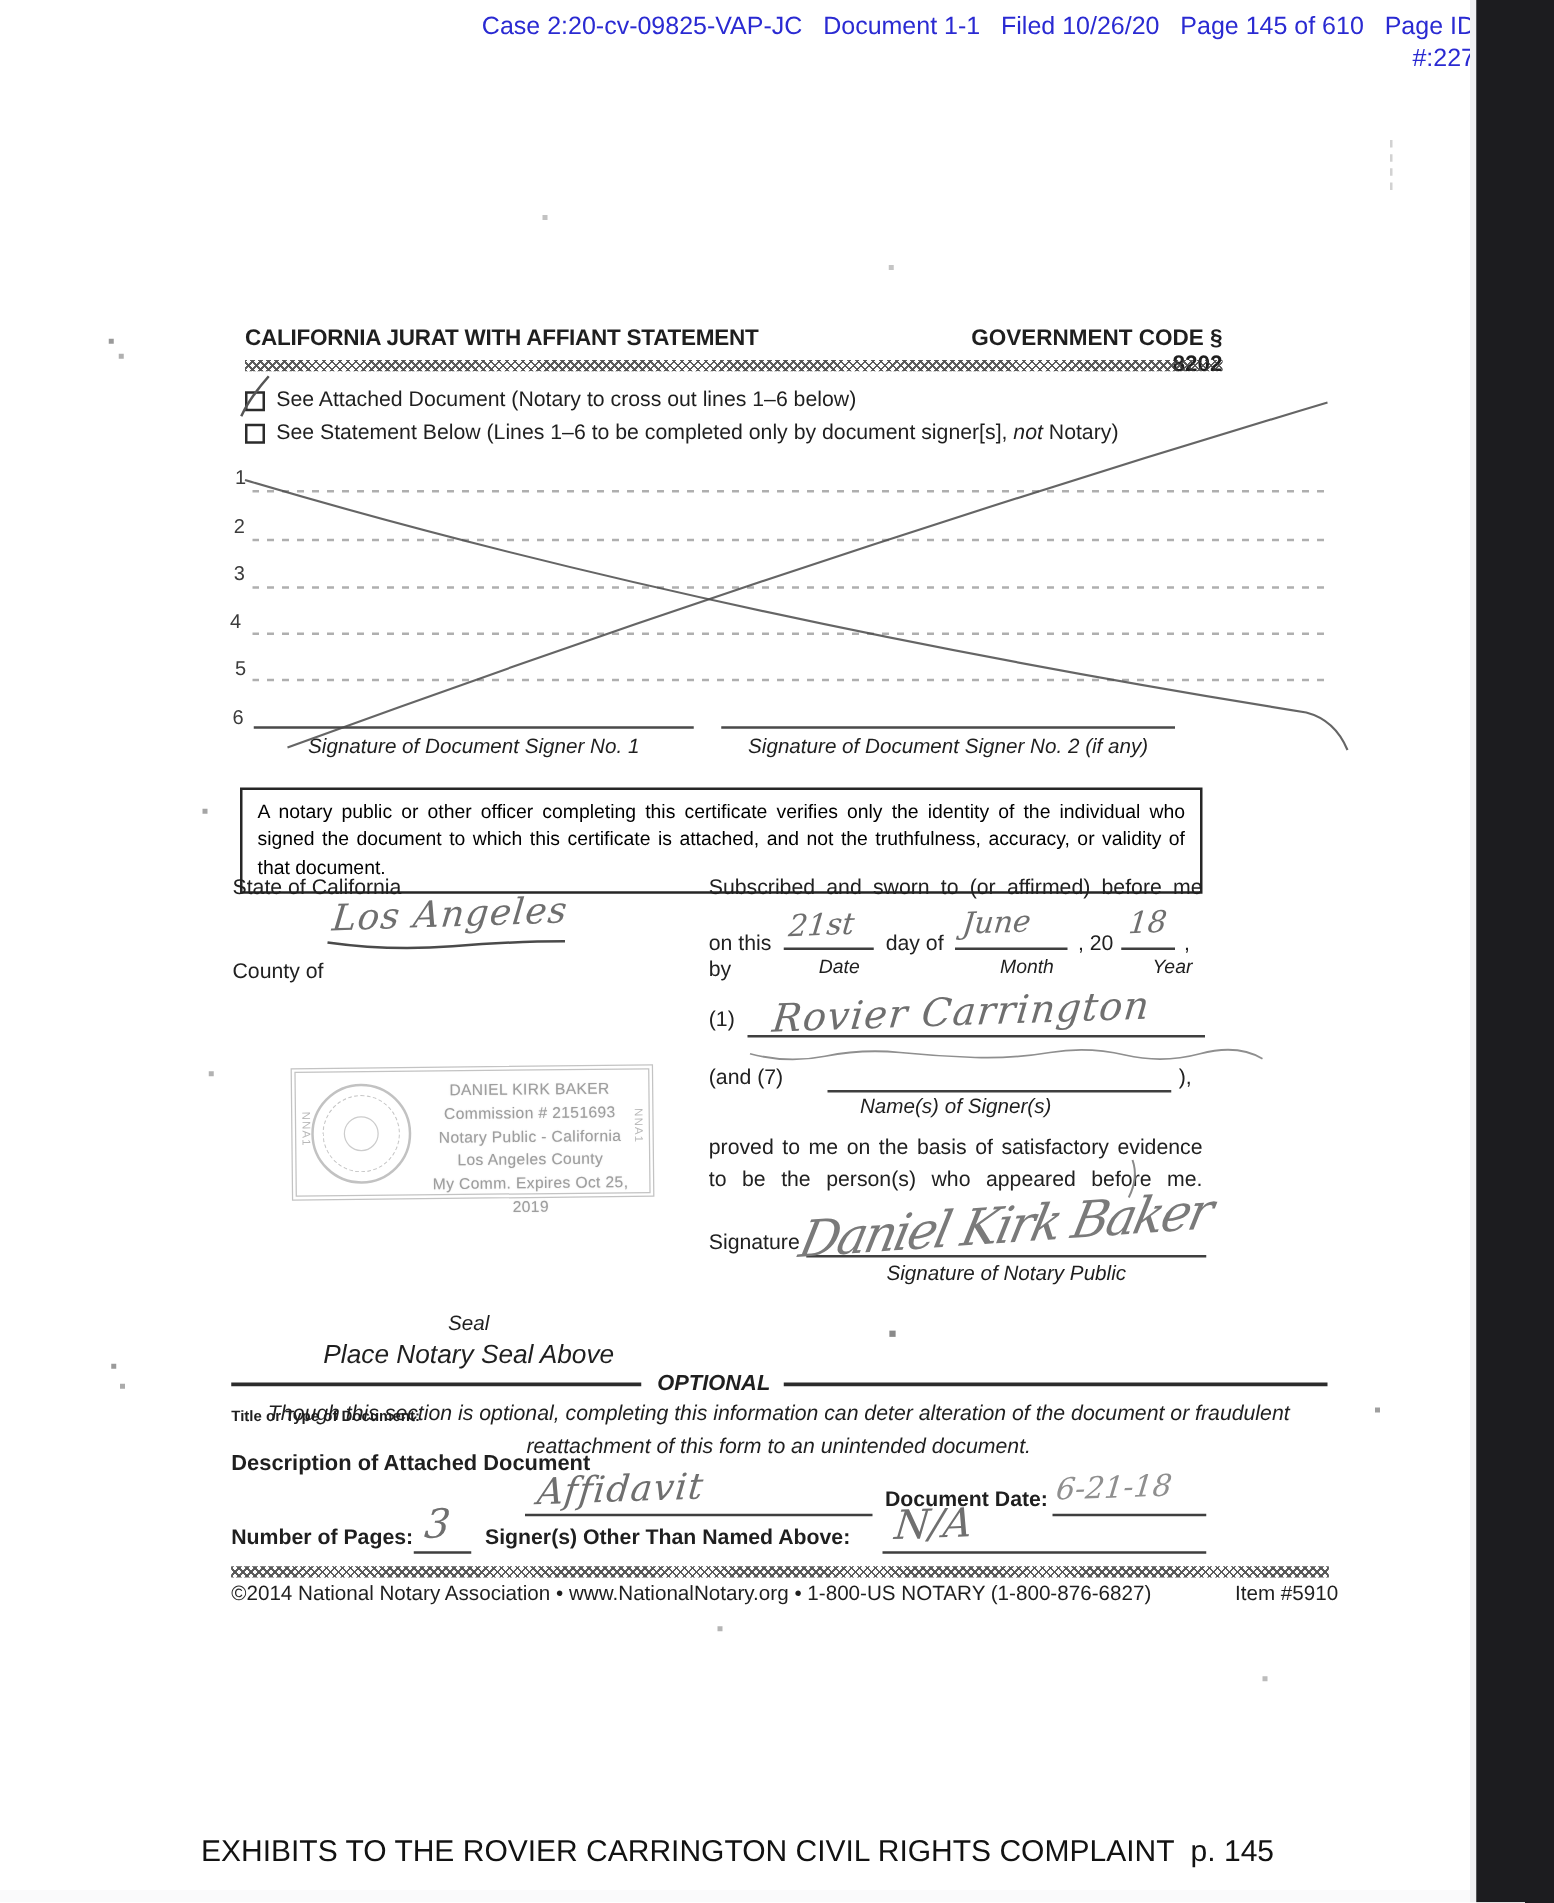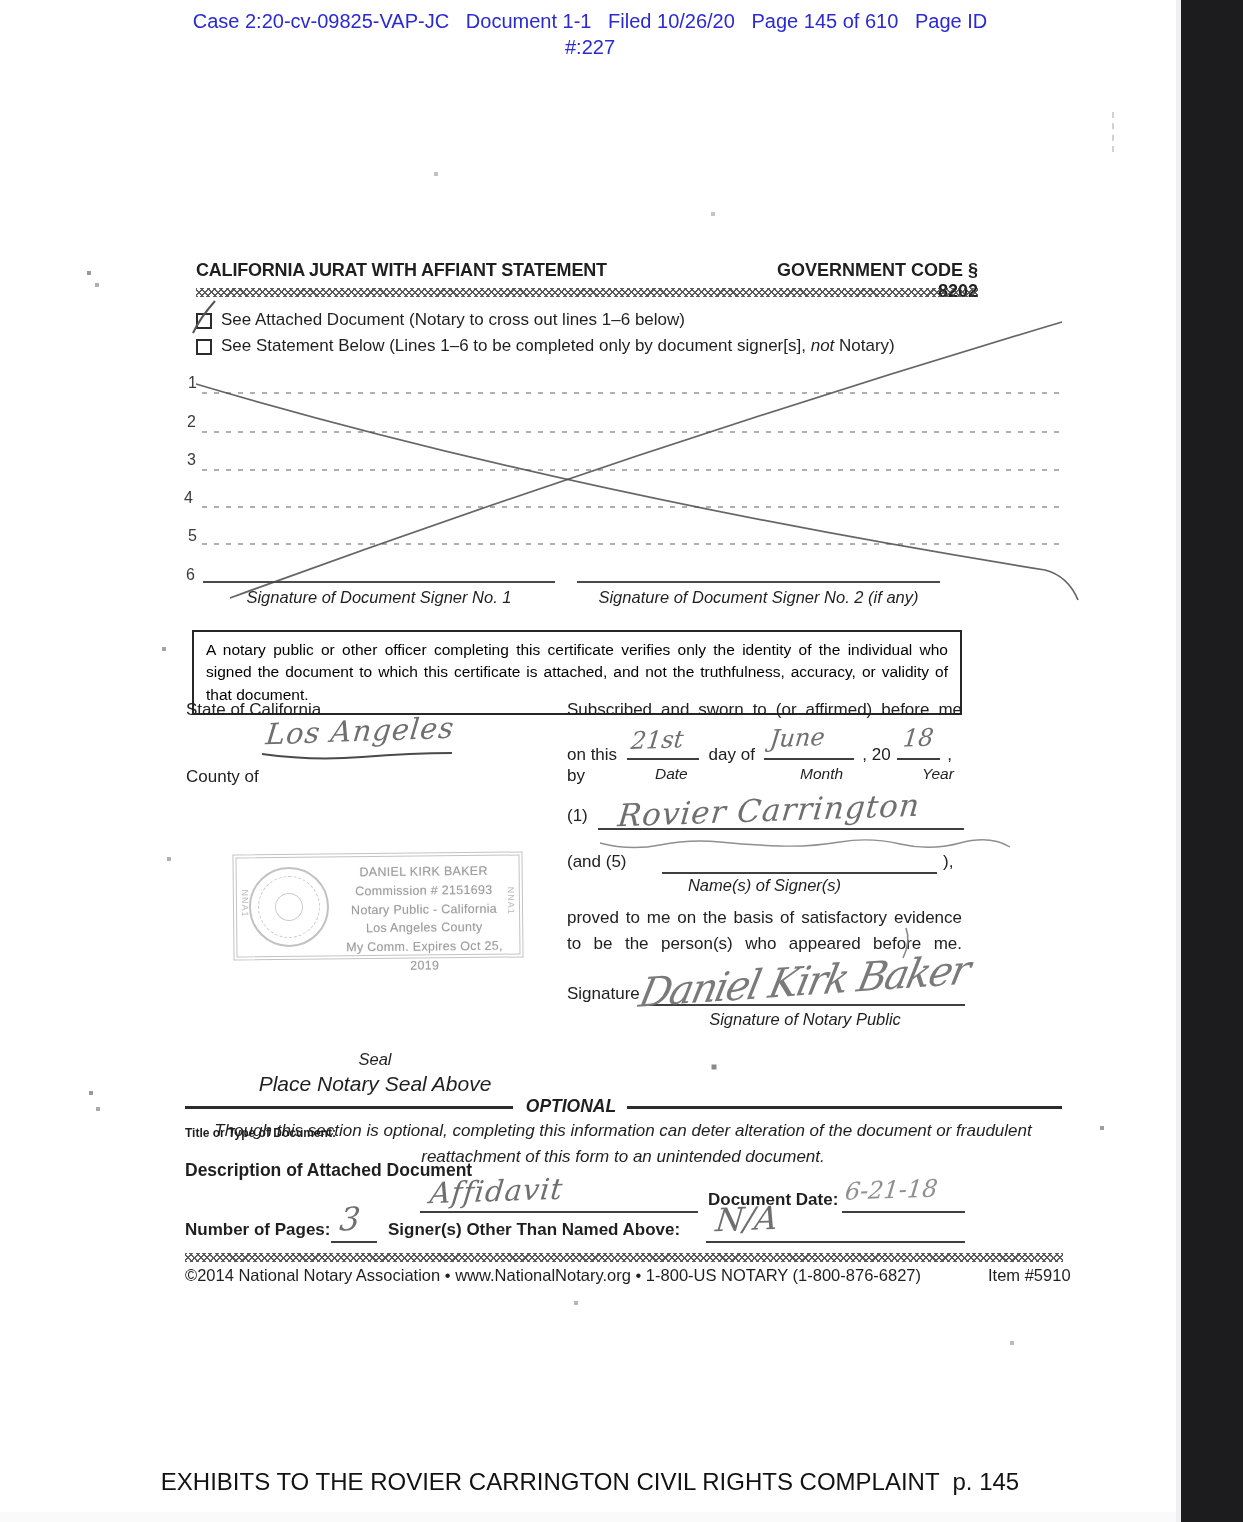--- a/index.html
+++ b/index.html
@@ -4,21 +4,21 @@
 <style>
   html,body{margin:0;padding:0;background:#fff;}
   .page{position:relative;width:1243px;height:1522px;background:#ffffff;overflow:hidden;
         font-family:"Liberation Sans",sans-serif;color:#1f1f1f;}
   .abs{position:absolute;}
   .pre{white-space:pre;}
   .center{text-align:center;}
   .bold{font-weight:bold;}
   .ital{font-style:italic;}
   
-  .court-hdr{left:0;top:0;width:1180px;color:#2a2ad2;font-size:20px;text-align:center;}
+  .court-hdr{left:0;top:0;width:1180px;color:#2a2ad2;font-size:20px;text-align:right;}
   
   .chain{height:9px;opacity:.85;background:
      repeating-linear-gradient(45deg,rgba(55,55,55,.95) 0 1.5px,transparent 1.5px 4.5px),
      repeating-linear-gradient(-45deg,rgba(55,55,55,.95) 0 1.5px,transparent 1.5px 4.5px);}
   
   .dashline{height:2px;opacity:.7;background:repeating-linear-gradient(90deg,#8d8d8d 0 5px,transparent 5px 12px);}
   .numlbl{font-size:16px;color:#3c3c3c;}
   .solidline{height:0;border-top:2px solid #4a4a4a;}
   .cb{width:12px;height:12px;border:2px solid #2b2b2b;background:transparent;}
   .cbrow{display:flex;align-items:flex-start;gap:9px;font-size:17px;}
@@ -112,21 +112,21 @@
   </div>
   <div class="abs smlbl" style="left:655px;top:765px;">Date</div>
   <div class="abs smlbl" style="left:800px;top:765px;">Month</div>
   <div class="abs smlbl" style="left:922px;top:765px;">Year</div>
   <div class="abs formtxt" style="left:567px;top:766px;">by</div>
 
   <div class="abs formtxt" style="left:567px;top:806px;">(1)</div>
   <div class="abs solidline" style="left:598px;top:828px;width:366px;border-color:#3f3f3f;"></div>
   <div class="abs hand hand-lg" style="left:618px;top:792px;font-size:31px;">Rovier Carrington</div>
 
-  <div class="abs formtxt" style="left:567px;top:852px;">(and  (5)</div>
+  <div class="abs formtxt" style="left:567px;top:852px;">(and  (7)</div>
   <div class="abs solidline" style="left:662px;top:872px;width:275px;border-color:#3f3f3f;"></div>
   <div class="abs formtxt" style="left:943px;top:852px;">),</div>
   <div class="abs smlbl center" style="left:567px;top:876px;width:395px;font-size:16.5px;">Name(s) of Signer(s)</div>
 
   <div class="abs formtxt jcol just" style="left:567px;top:905px;line-height:1.55;">proved to me on the basis of satisfactory evidence to be the person(s) who appeared before me.</div>
 
   <div class="abs formtxt" style="left:567px;top:984px;">Signature</div>
   <div class="abs solidline" style="left:645px;top:1004px;width:320px;border-color:#3f3f3f;"></div>
   <div class="abs hand hand-scrawl" style="left:640px;top:958px;">Daniel Kirk Baker</div>
   <div class="abs smlbl center" style="left:645px;top:1010px;width:320px;font-size:16.5px;">Signature of Notary Public</div>

